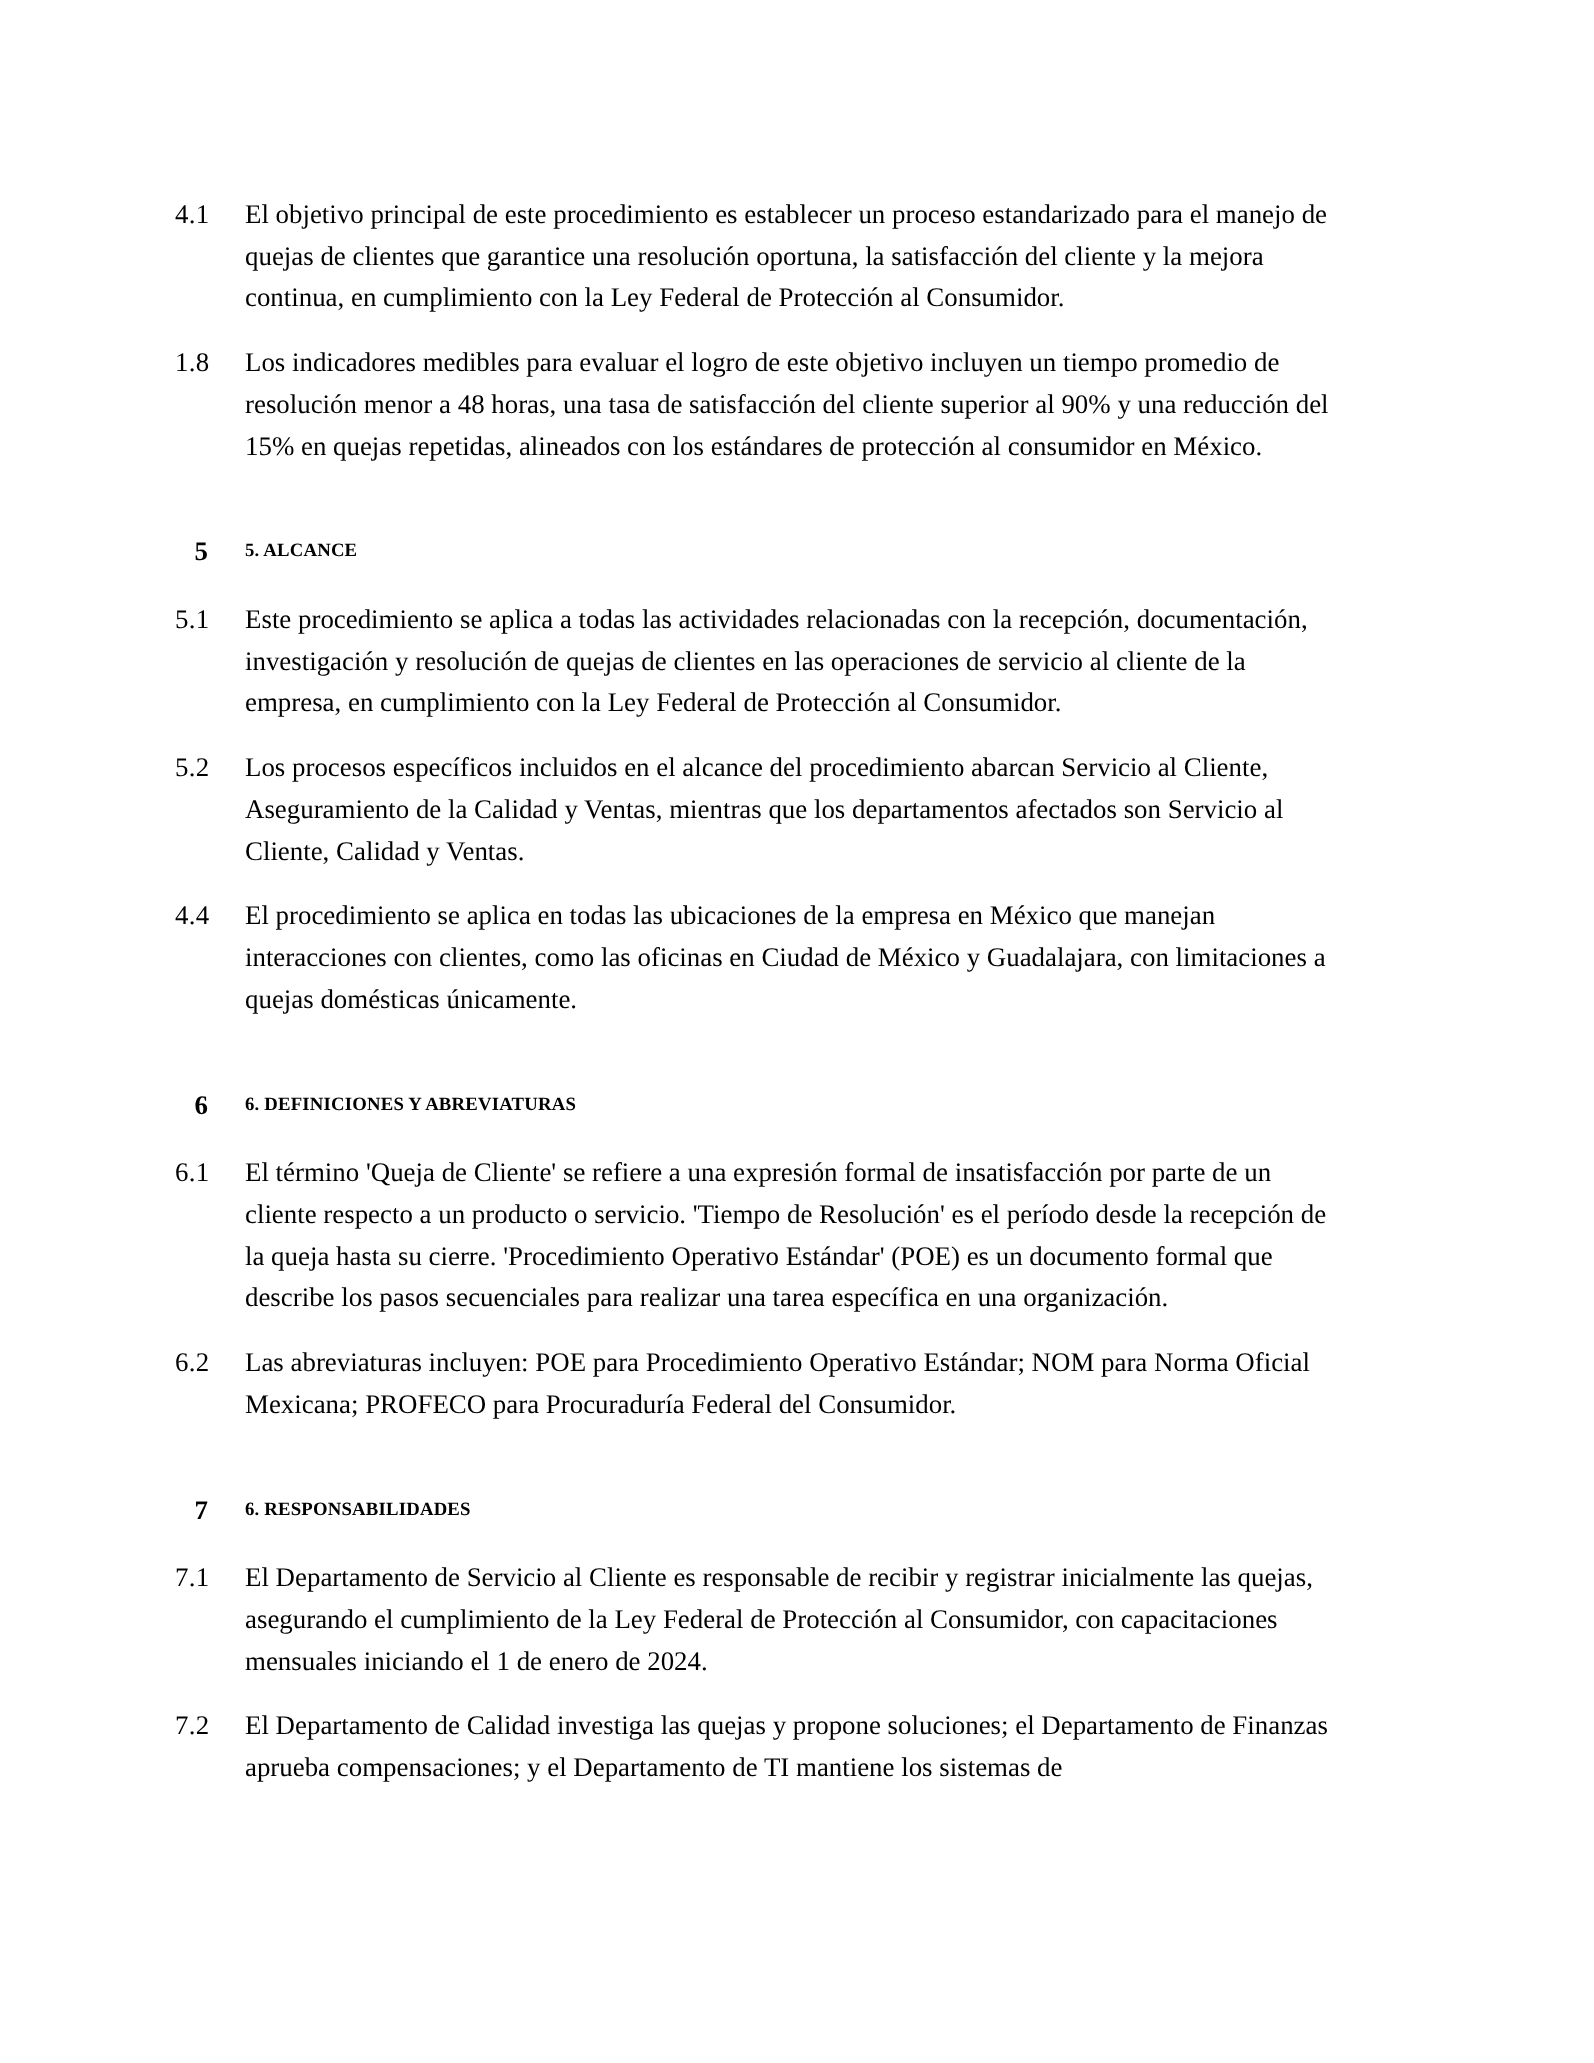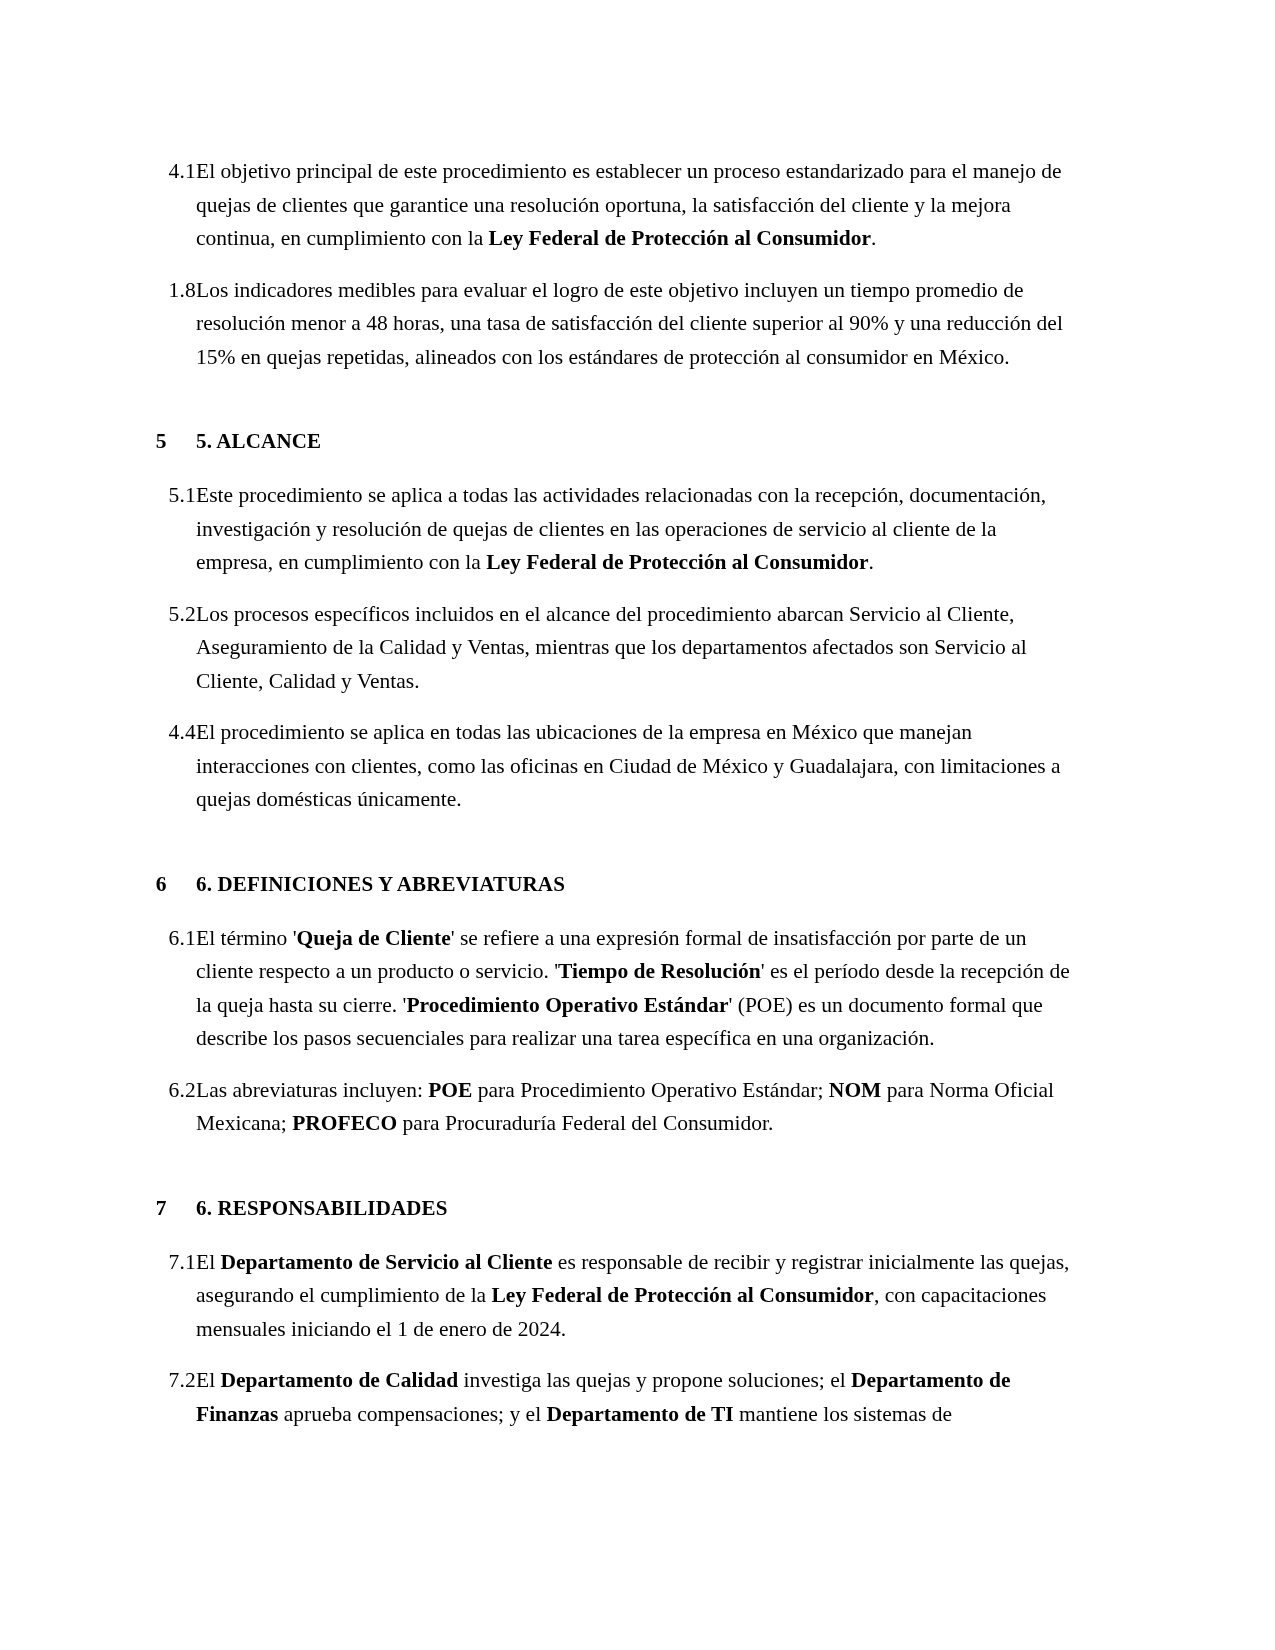--- a/index.html
+++ b/index.html
@@ -26,33 +26,33 @@
 
   
   .clause {
     display: flex;
     align-items: flex-start;
     margin-bottom: 18px;
   }
   .clause .num {
     flex: 0 0 56px;
     width: 56px;
-    text-align: right;
+    text-align: left;
     font-size: 21.5px;
     line-height: 33.5px;
     letter-spacing: 0.2px;
   }
   .clause .body {
     flex: 1 1 auto;
     font-size: 21.5px;
     line-height: 33.5px;
     text-align: left;
   }
   .clause .body b {
-    font-weight: bold;
+    font-weight: normal;
   }
 
   
   .heading {
     display: flex;
     align-items: flex-start;
     margin-top: 52px;
     margin-bottom: 22px;
   }
   .heading .num {
@@ -60,21 +60,21 @@
     width: 56px;
     font-size: 21.5px;
     line-height: 31px;
     font-weight: bold;
     text-align: center;
     padding-right: 14px;
     box-sizing: border-box;
   }
   .heading .title {
     flex: 1 1 auto;
-    font-size: 21px;
+    font-size: 15px;
     line-height: 31px;
     font-weight: bold;
     letter-spacing: 0.15px;
     font-family: Liberation Serif, serif;
   }
 </style>
 </head>
 <body>
 
 <div class="page">

